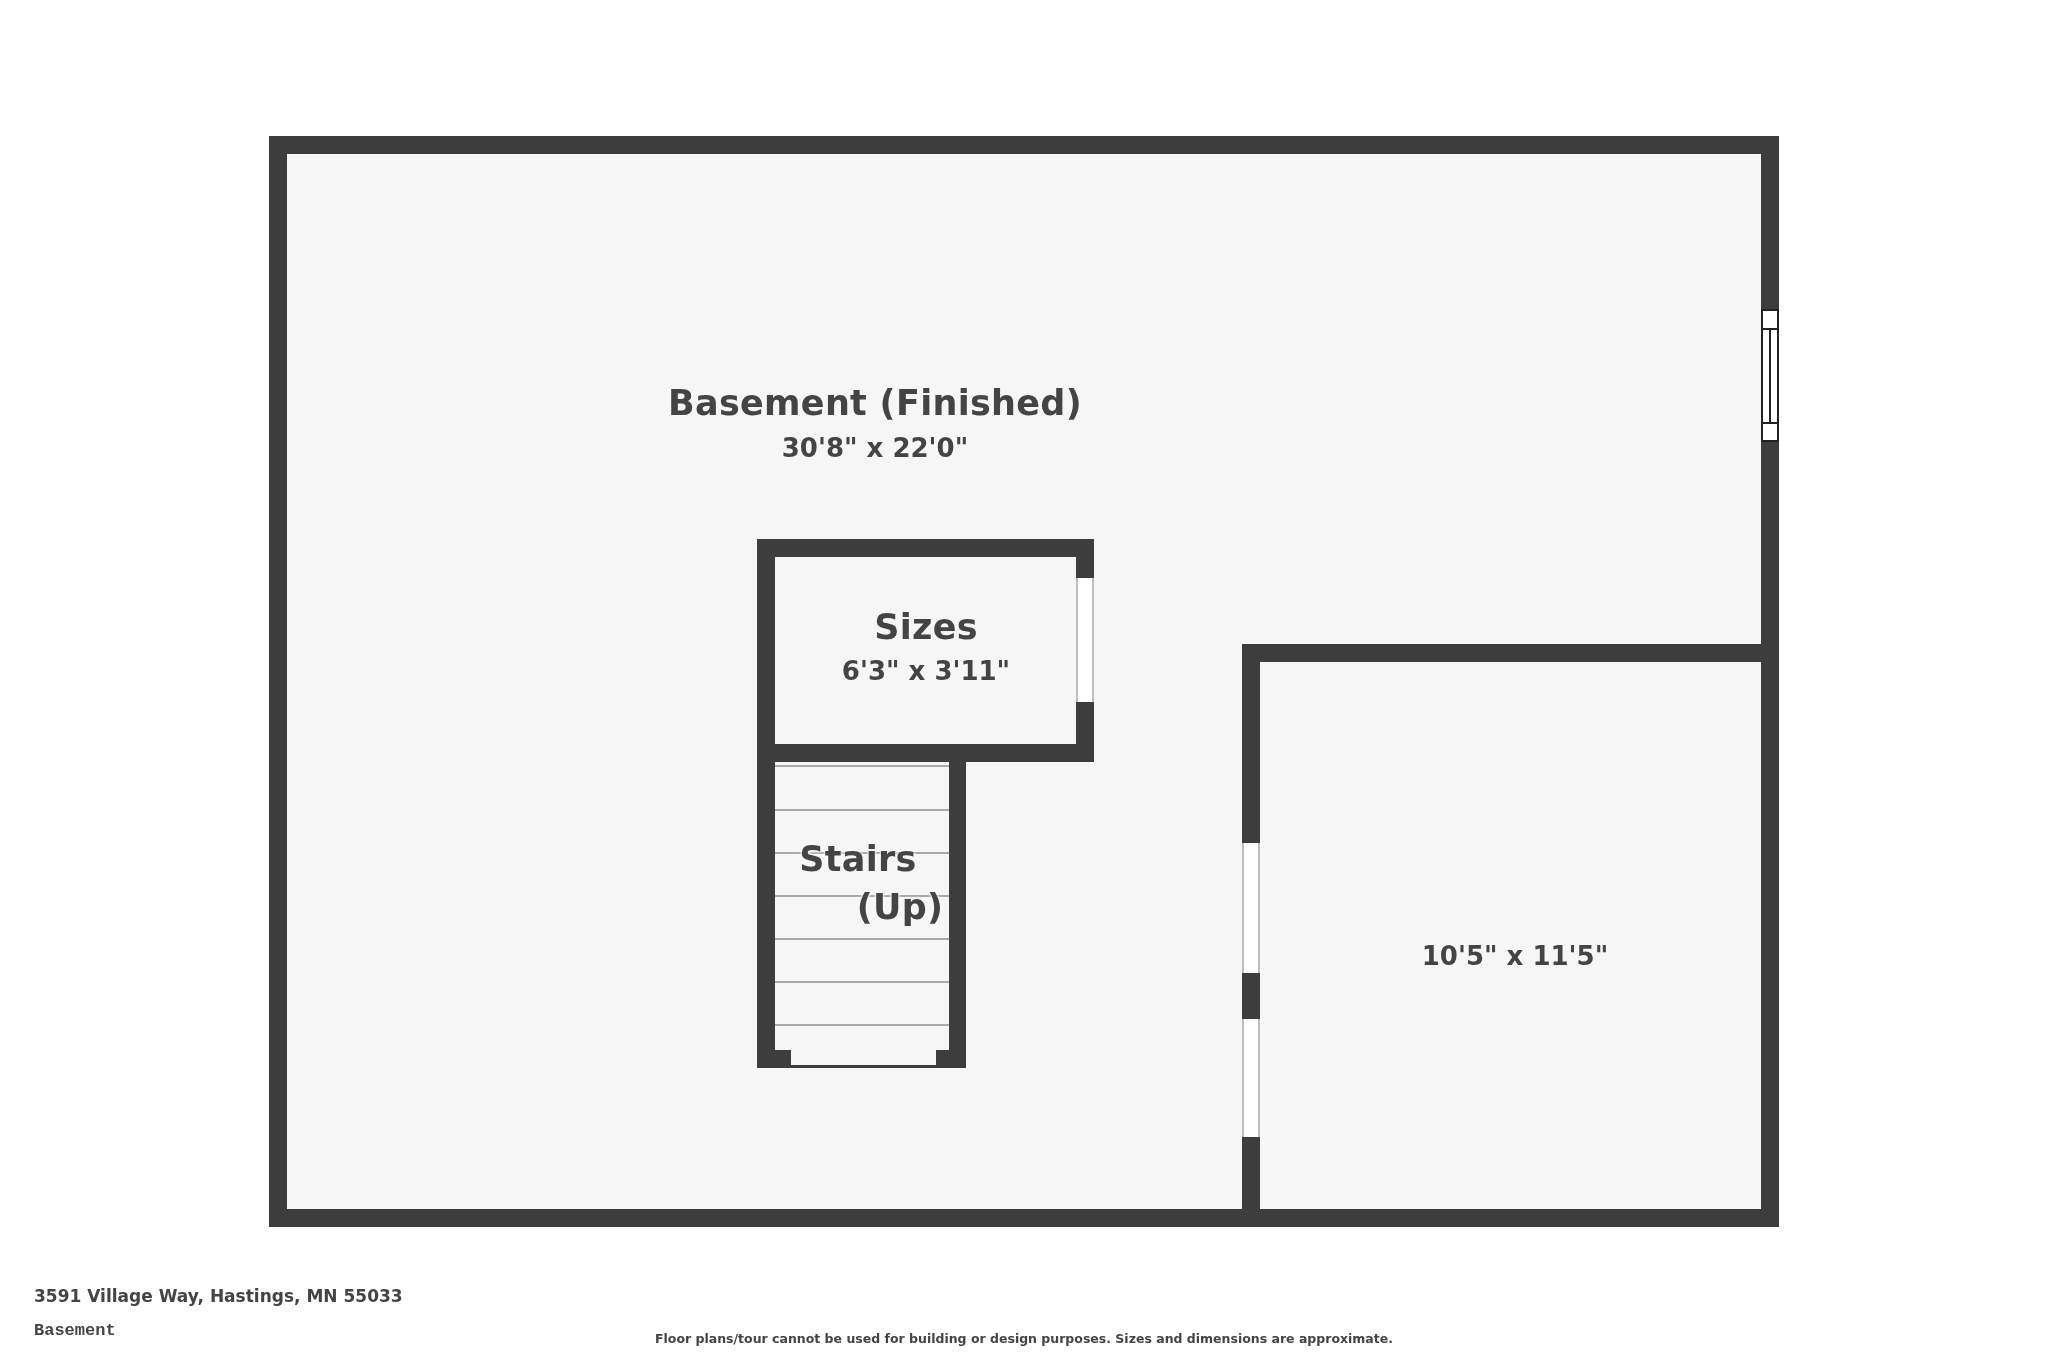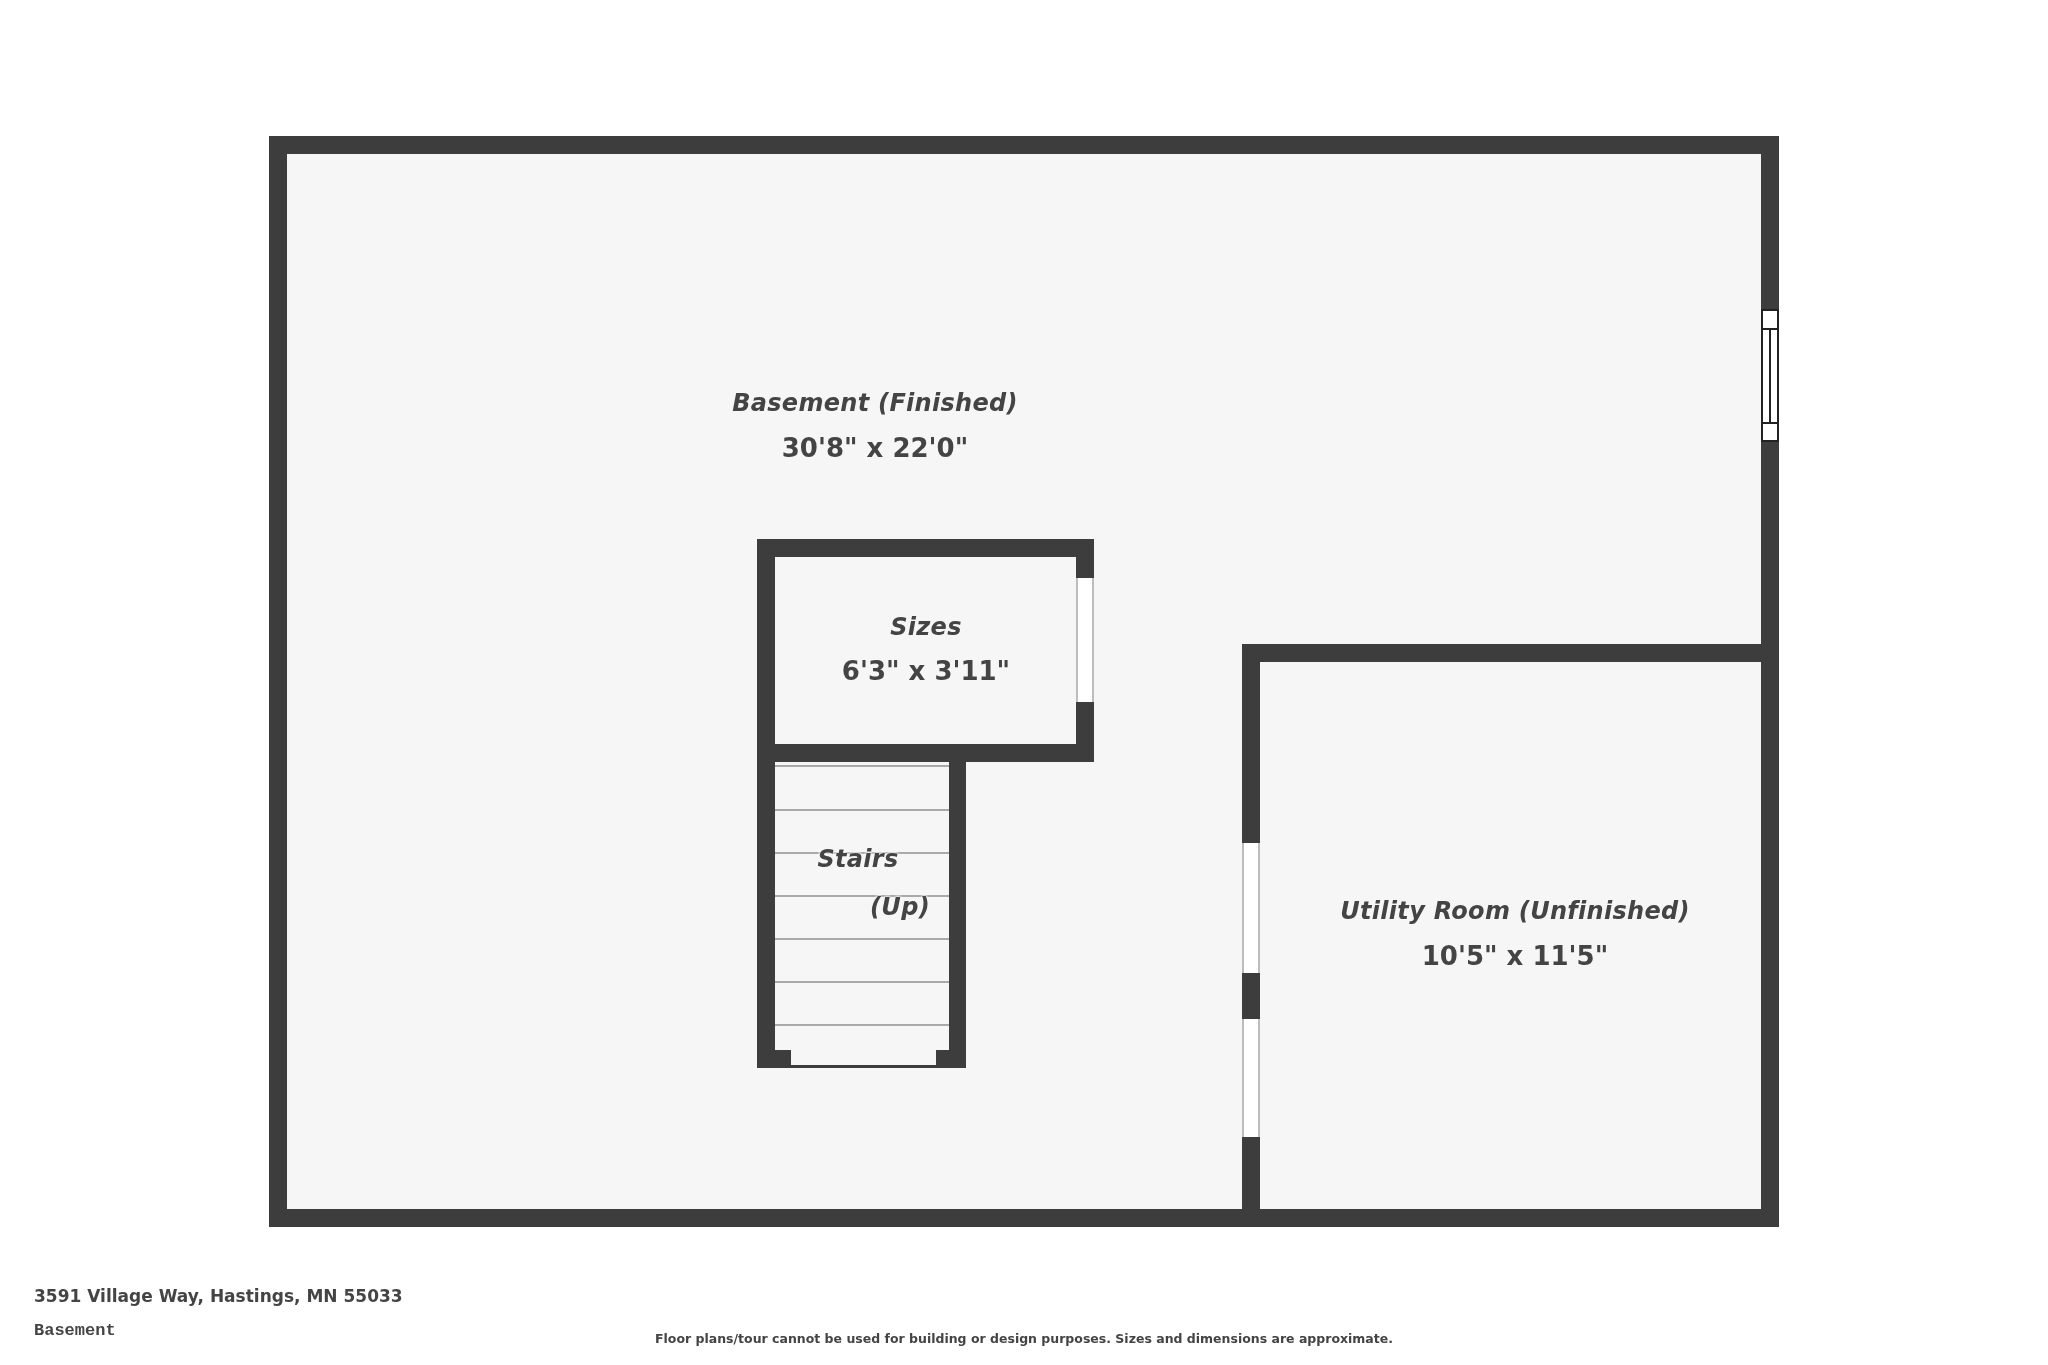--- a/index.html
+++ b/index.html
@@ -6,21 +6,21 @@
   body { width:2048px; height:1365px; position:relative; background:#ffffff; overflow:hidden;
          font-family:"DejaVu Sans","Liberation Sans",sans-serif; }
   .plan { position:absolute; left:0; top:0; width:2048px; height:1365px; }
   .floor { position:absolute; background:#f6f6f6; }
   .wall { position:absolute; background:#3d3d3d; }
   .opening { position:absolute; background:#ffffff; border-left:2px solid #bdbdbd; border-right:2px solid #bdbdbd; box-sizing:border-box; }
   .window { position:absolute; background:#ffffff; border:2px solid #222; box-sizing:border-box; }
   .step { position:absolute; height:2px; background:#a9a9a9; }
   .label { position:absolute; text-align:center; color:#444444; font-weight:bold; white-space:nowrap;
            text-shadow: 0 0 3px #f6f6f6, 0 0 3px #f6f6f6, 0 0 3px #f6f6f6; transform:translateX(-50%); }
-  .room-name { font-size:24px; line-height:44px; letter-spacing:0.3px;font-style:italic; }
+  .room-name { font-size:35px; line-height:44px; letter-spacing:0.3px; }
   .room-dim { font-size:26px; line-height:34px; }
   .footer { position:absolute; color:#444444; font-weight:bold; white-space:nowrap; }
 </style>
 </head>
 <body>
 
 <div class="plan">
 
   <div class="floor" style="left:269px;top:136px;width:1510px;height:1091px;"></div>
 
@@ -63,19 +63,18 @@
 
   <div class="label room-name" style="left:875px;top:381px;">Basement (Finished)</div>
   <div class="label room-dim" style="left:875px;top:431px;">30'8" x 22'0"</div>
 
   <div class="label room-name" style="left:926px;top:605px;">Sizes</div>
   <div class="label room-dim" style="left:926px;top:654px;">6'3" x 3'11"</div>
 
   <div class="label room-name" style="left:858px;top:837px;">Stairs</div>
   <div class="label room-name" style="left:900px;top:885px;">(Up)</div>
 
-  <div class="label room-name" style="left:1515px;top:889px;">Utility Room (Unfinished)</div>
   <div class="label room-dim" style="left:1515px;top:939px;">10'5" x 11'5"</div>
 
   <div class="footer" style="left:34px;top:1286px;font-size:17px;">3591 Village Way, Hastings, MN 55033</div>
   <div class="footer" style="left:34px;top:1321px;font-size:17px;font-family:Liberation Mono, monospace;">Basement</div>
   <div class="footer" style="left:1024px;top:1331px;font-size:12.5px;transform:translateX(-50%);text-align:right;">Floor plans/tour cannot be used for building or design purposes. Sizes and dimensions are approximate.</div>
 </div>
 
 </body></html>

